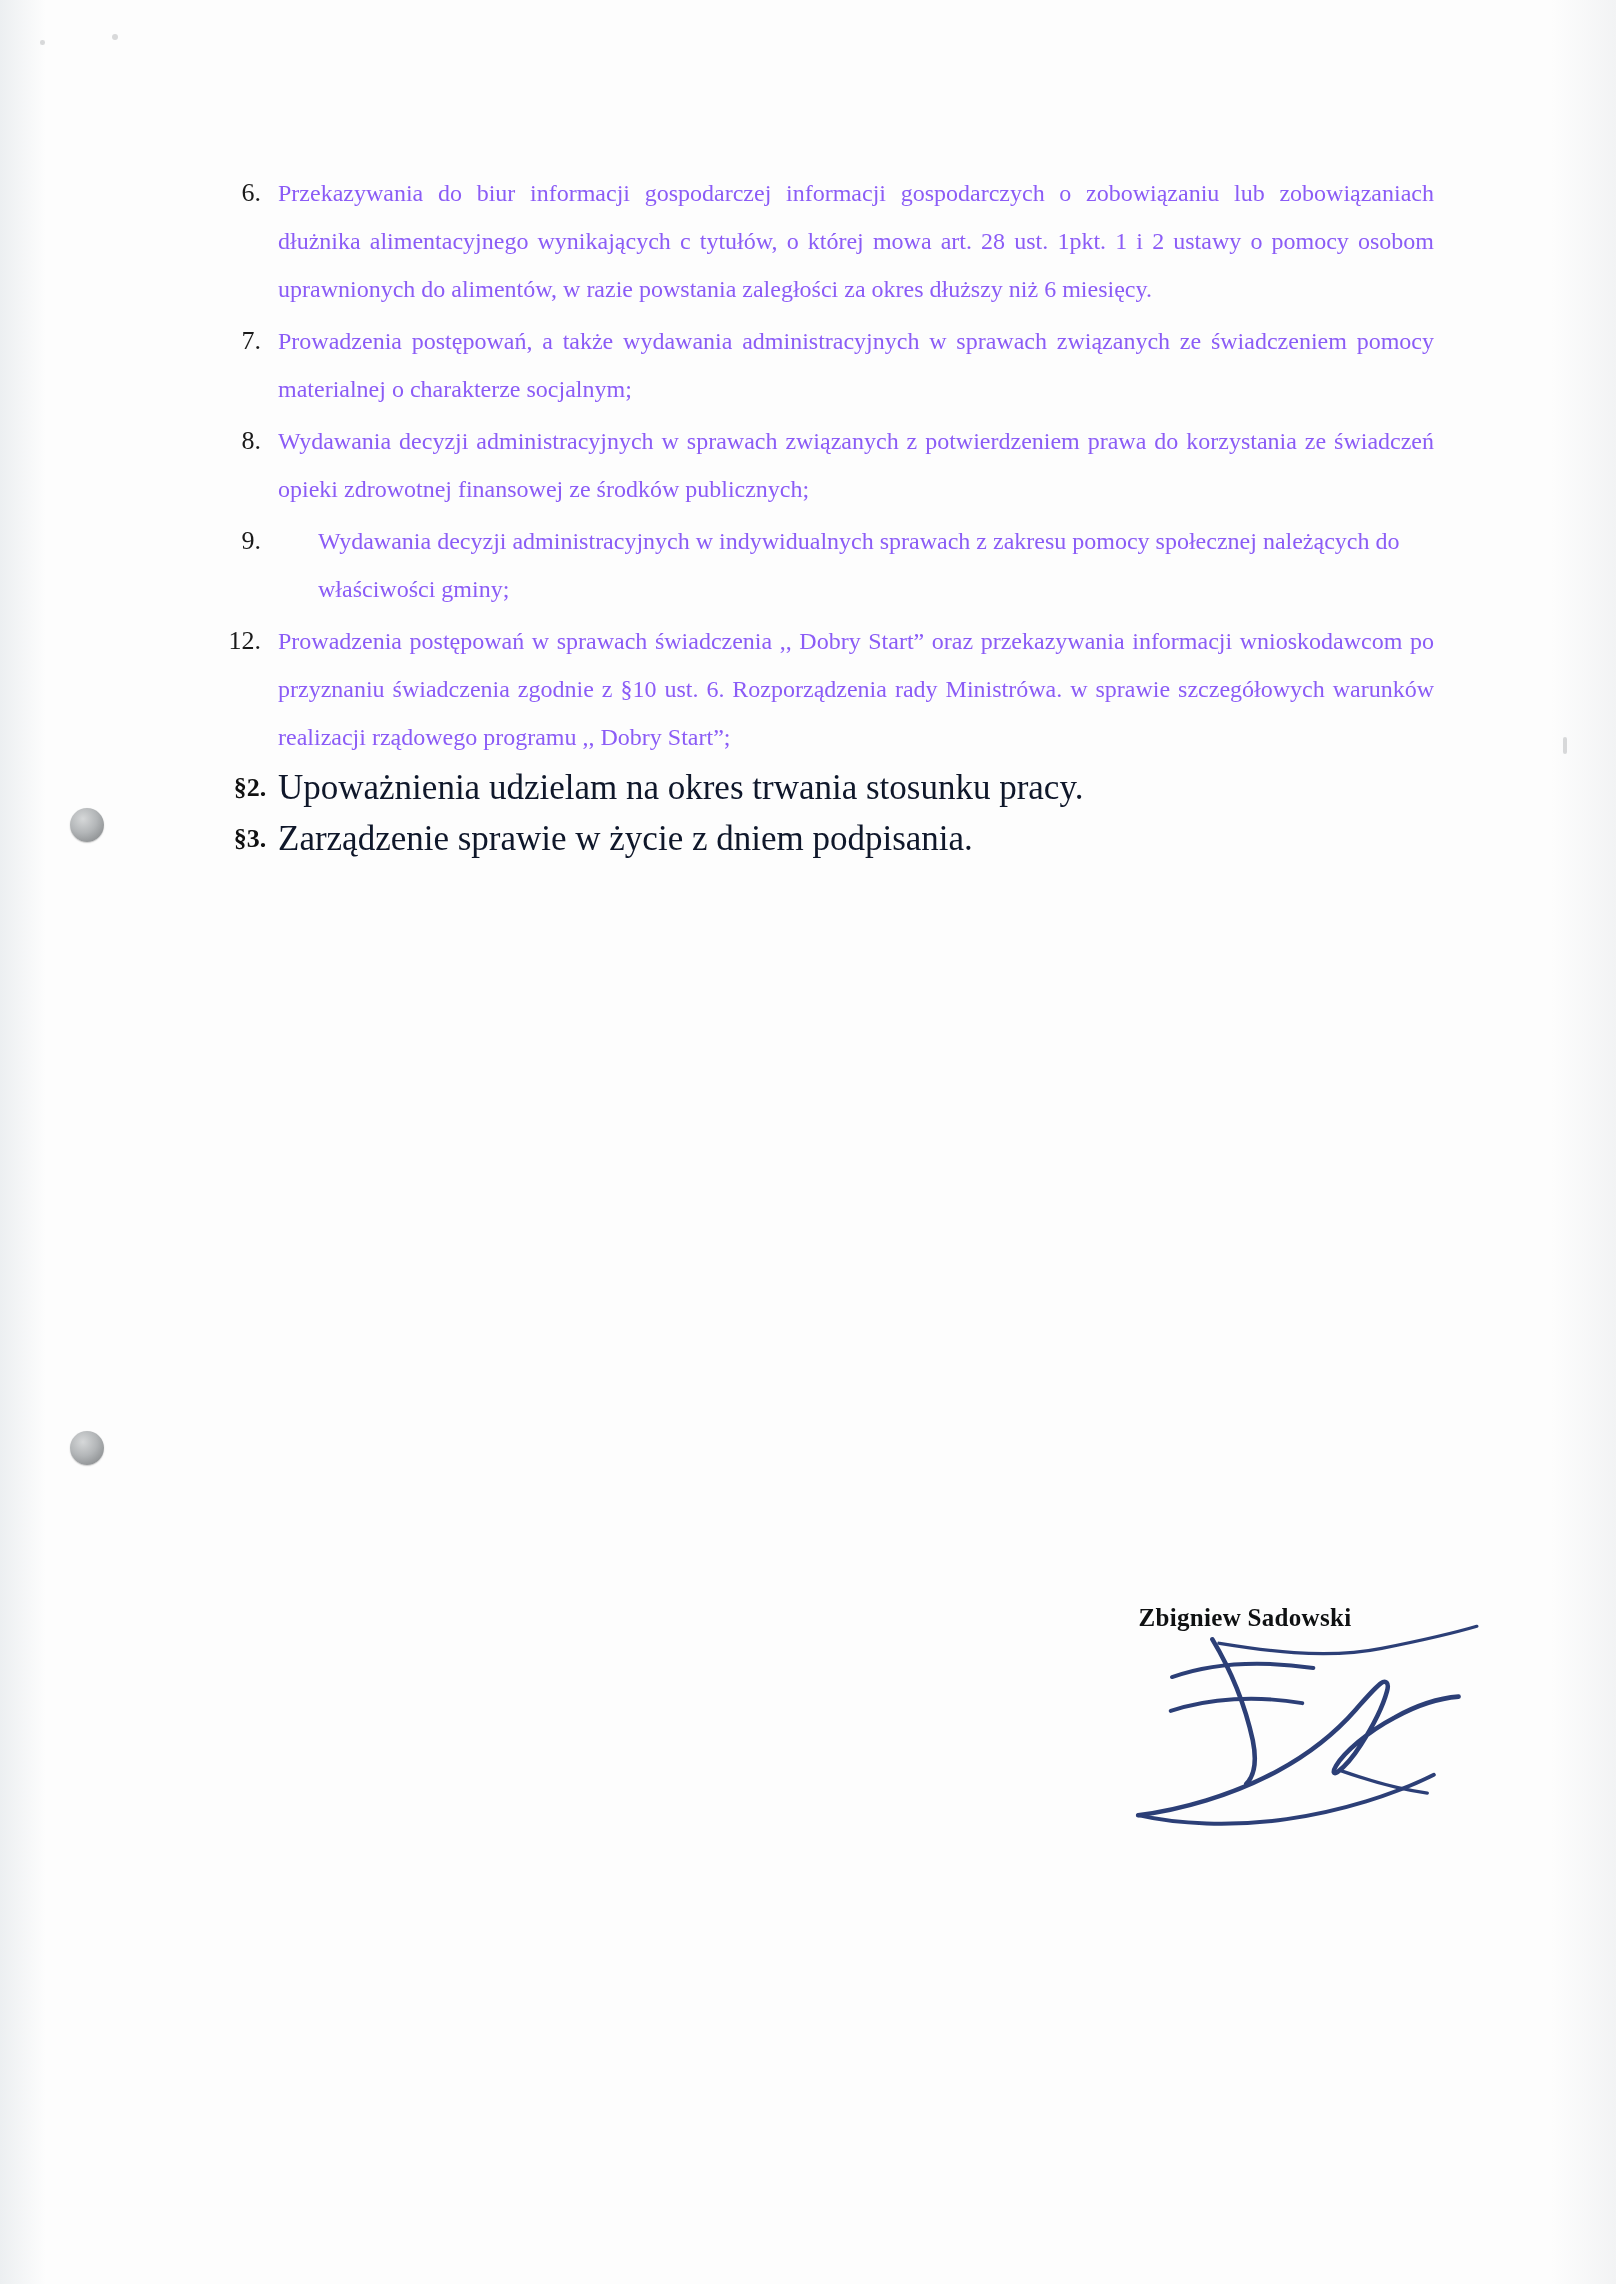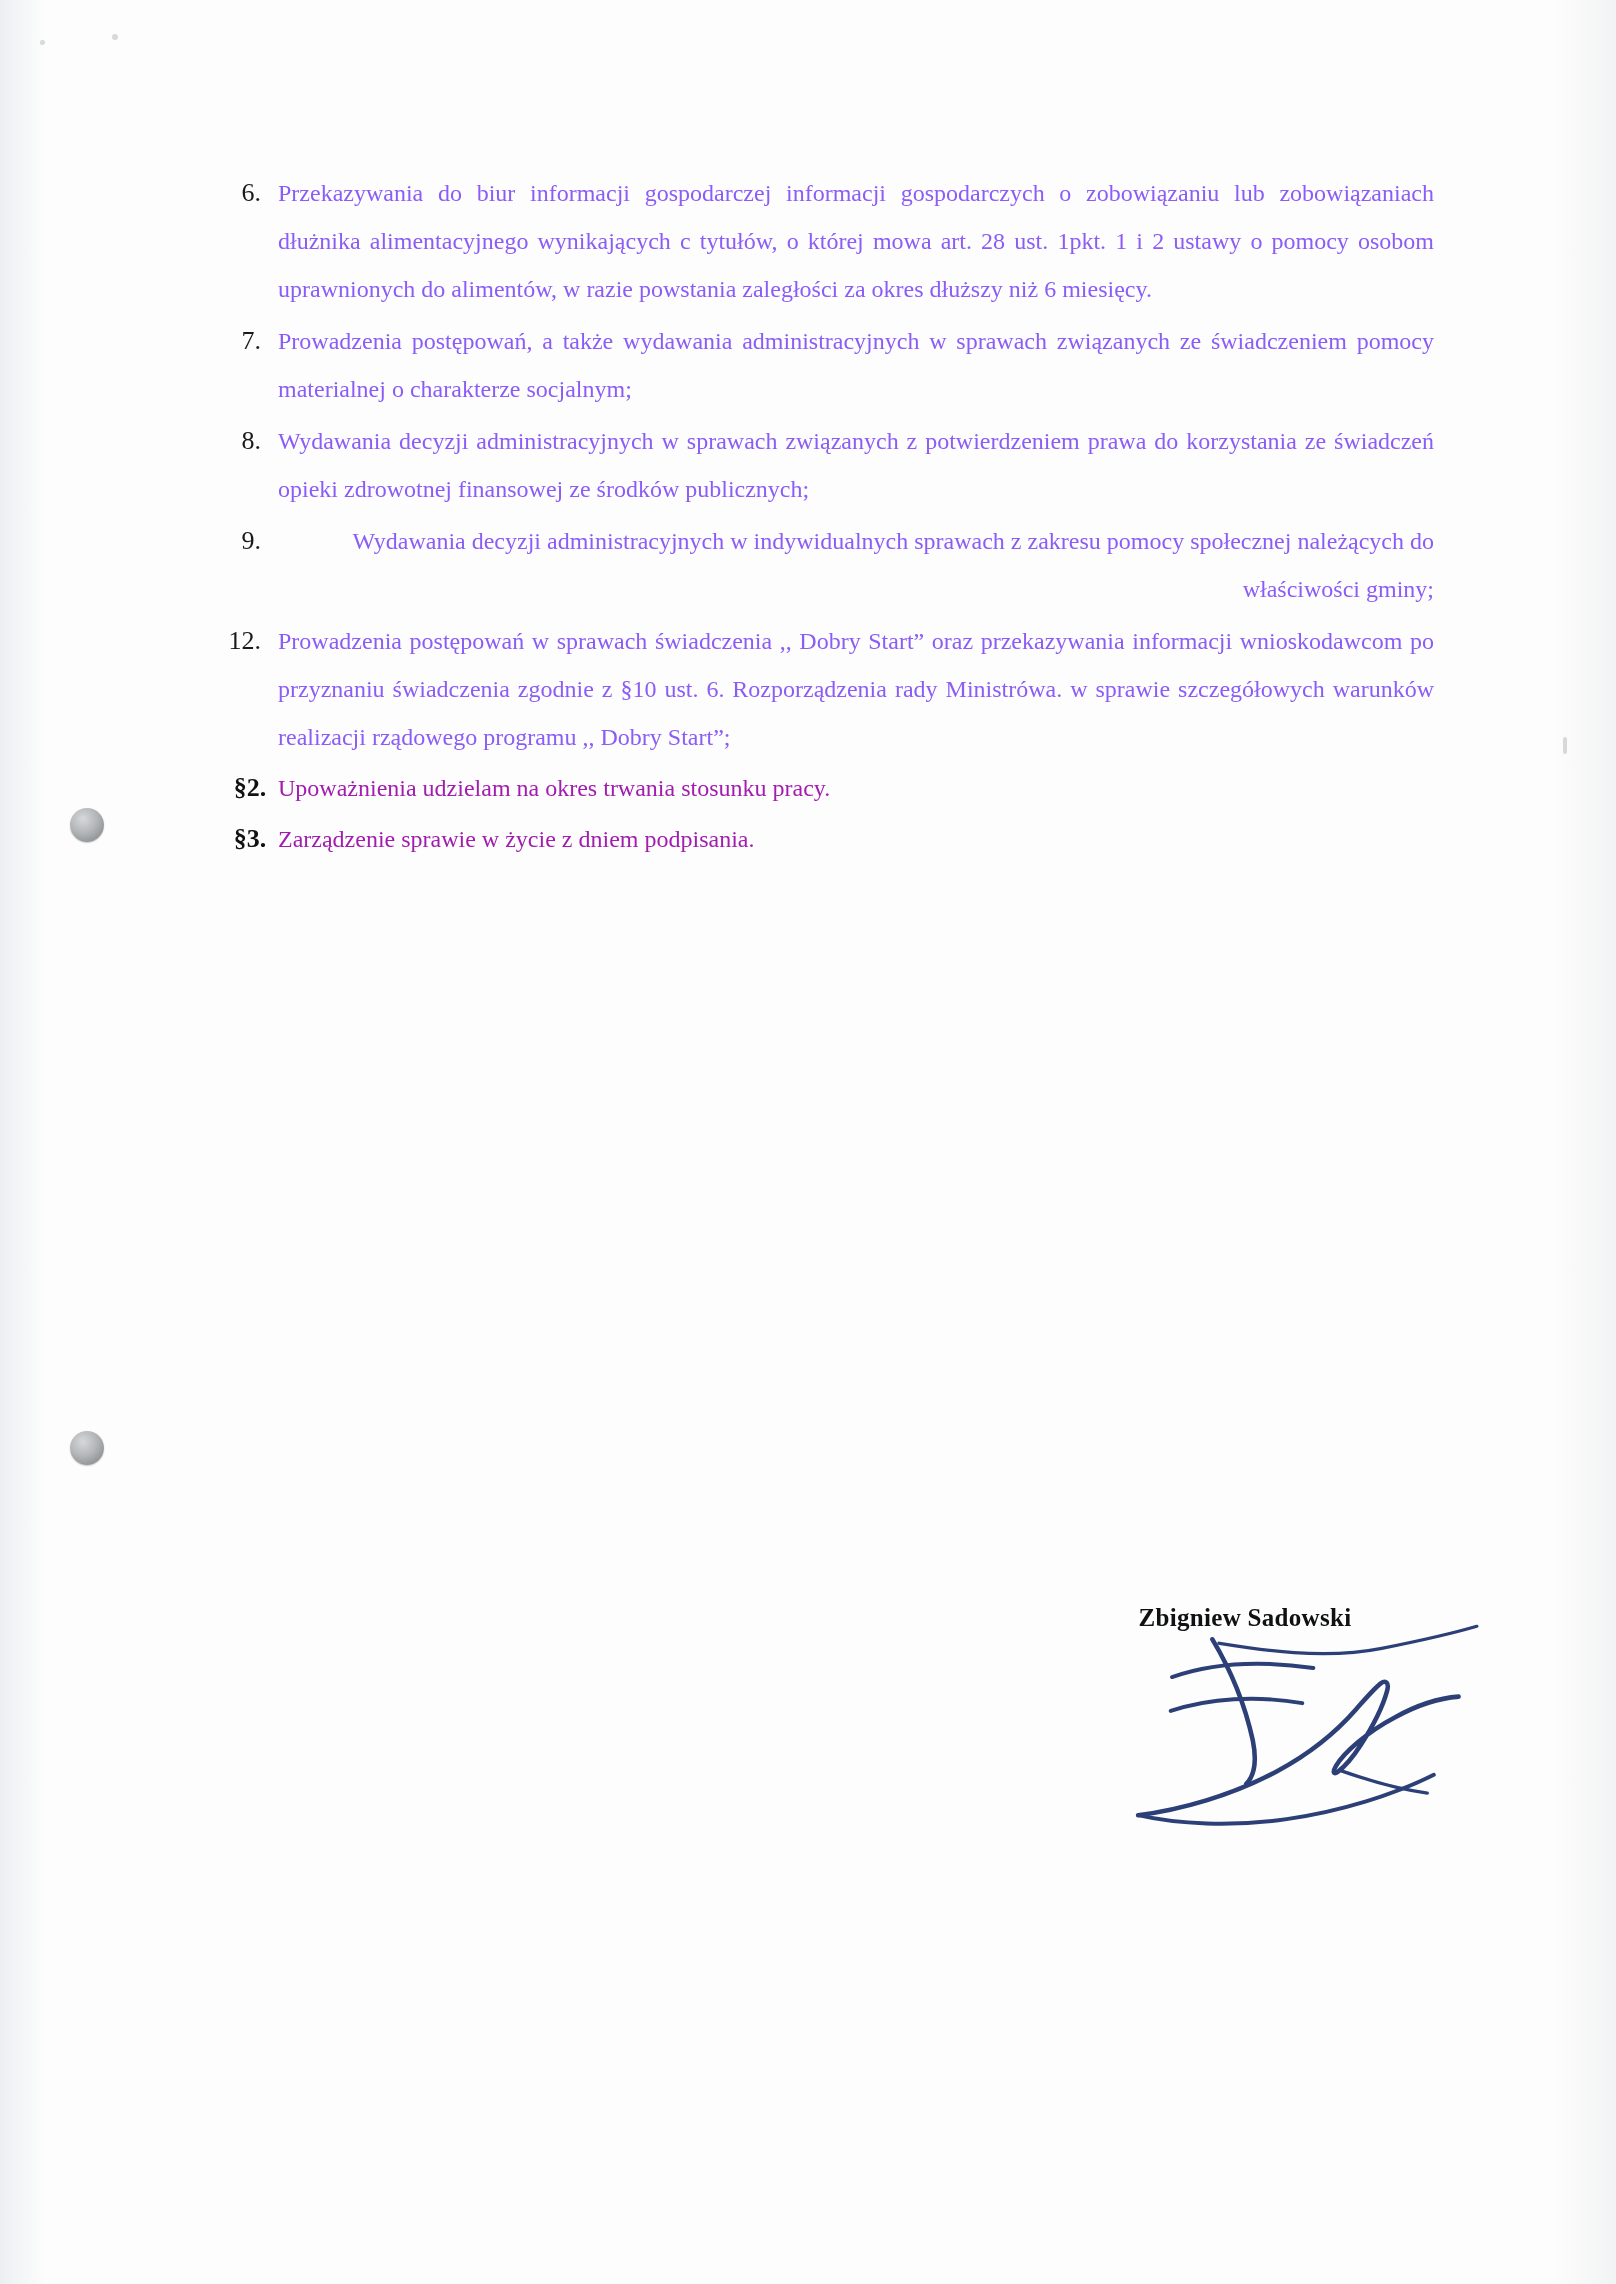--- a/index.html
+++ b/index.html
@@ -61,43 +61,44 @@
   li.clause .body {
     flex: 1 1 auto;
     font-size: 24px;
     line-height: 48px;
     color: #8b5cf6;
     text-align: justify;
     text-justify: inter-word;
     hyphens: none;
   }
   li.clause .body.nojustify {
-    text-align: right;
+    text-align: left;
+    margin-left: 40px;
   }
   .para-sec {
     display: flex;
     align-items: flex-start;
     margin-top: 2.6px;
   }
   .para-sec .mark {
     width: 63px;
     flex: 0 0 63px;
     text-align: right;
     padding-right: 11.7px;
     box-sizing: border-box;
     font-size: 26px;
     line-height: 48px;
     font-weight: bold;
     color: #111;
   }
   .para-sec .txt {
     flex: 1 1 auto;
-    font-size: 24px;
+    font-size: 35px;
     line-height: 48px;
-    color: #a21caf;
+    color: #0f172a;
   }
   .signature-block {
     position: absolute;
     left: 1017px;
     top: 1590px;
     width: 456px;
     text-align: center;
   }
   .signature-block .line {
     font-size: 25px;

